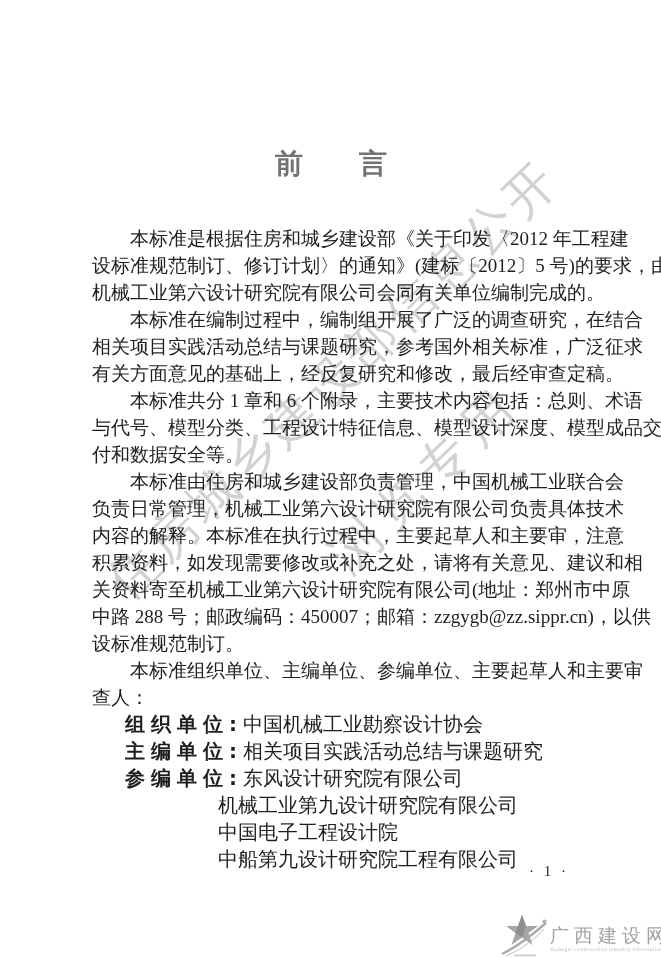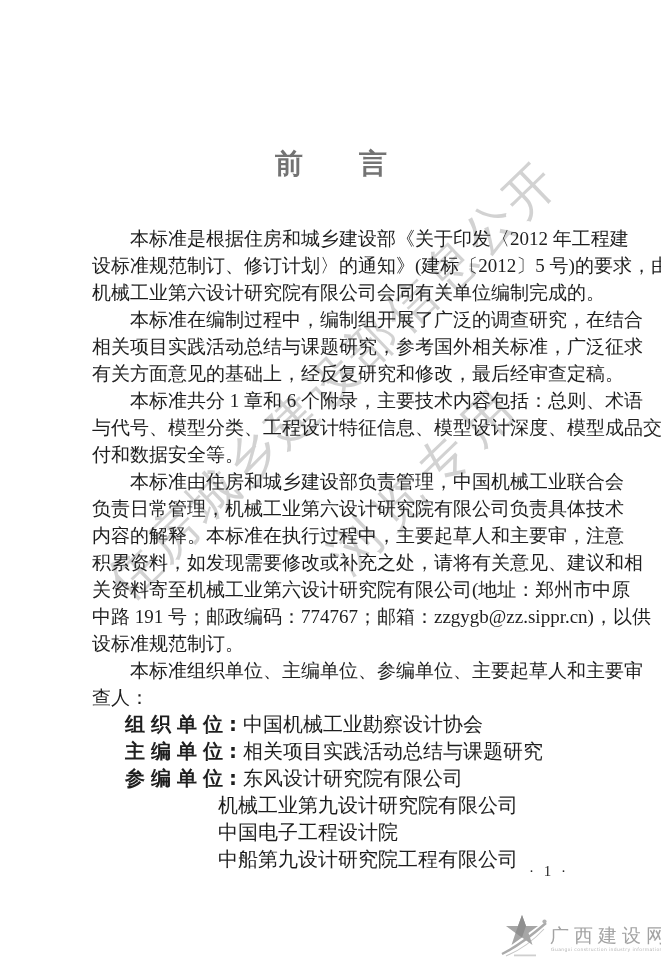--- a/index.html
+++ b/index.html
@@ -90,21 +90,21 @@
     <div class="line">相关项目实践活动总结与课题研究，参考国外相关标准，广泛征求</div>
     <div class="line">有关方面意见的基础上，经反复研究和修改，最后经审查定稿。</div>
     <div class="line ind">本标准共分 1 章和 6 个附录，主要技术内容包括：总则、术语</div>
     <div class="line">与代号、模型分类、工程设计特征信息、模型设计深度、模型成品交</div>
     <div class="line">付和数据安全等。</div>
     <div class="line ind">本标准由住房和城乡建设部负责管理，中国机械工业联合会</div>
     <div class="line">负责日常管理，机械工业第六设计研究院有限公司负责具体技术</div>
     <div class="line">内容的解释。本标准在执行过程中，主要起草人和主要审，注意</div>
     <div class="line">积累资料，如发现需要修改或补充之处，请将有关意见、建议和相</div>
     <div class="line">关资料寄至机械工业第六设计研究院有限公司(地址：郑州市中原</div>
-    <div class="line">中路 191 号；邮政编码：774767；邮箱：zzgygb@zz.sippr.cn)，以供</div>
+    <div class="line">中路 288 号；邮政编码：450007；邮箱：zzgygb@zz.sippr.cn)，以供</div>
     <div class="line">设标准规范制订。</div>
     <div class="line ind">本标准组织单位、主编单位、参编单位、主要起草人和主要审</div>
     <div class="line">查人：</div>
 
     <div class="credit">
       <span class="lbl">组织单位:</span><span class="val">中国机械工业勘察设计协会</span>
     </div>
     <div class="credit">
       <span class="lbl">主编单位:</span><span class="val">相关项目实践活动总结与课题研究</span>
     </div>

